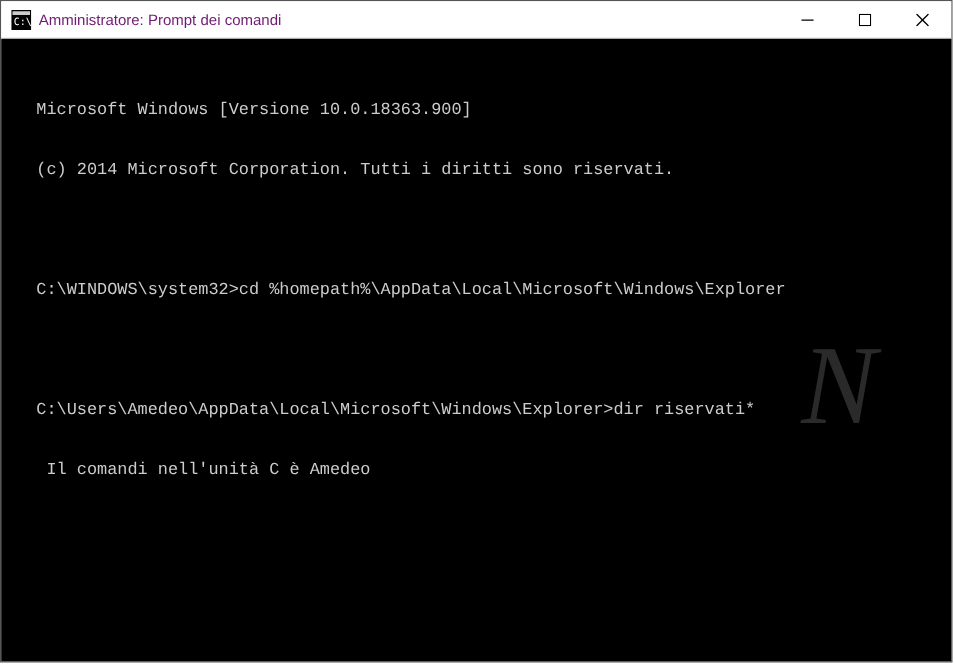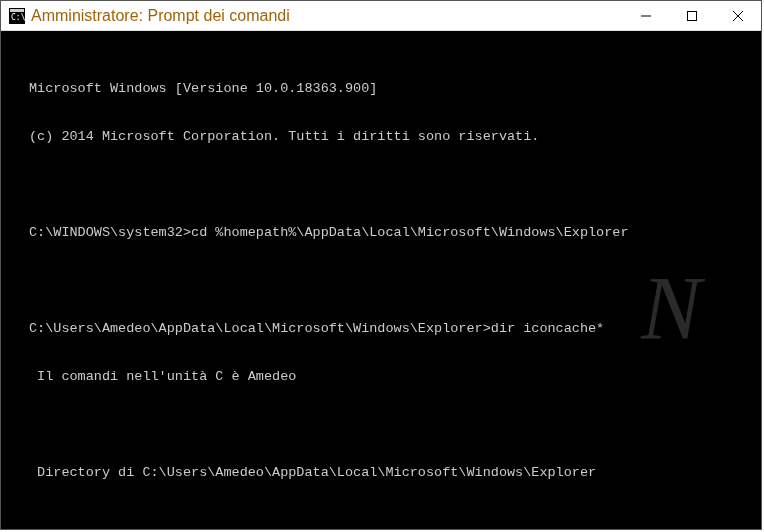--- a/index.html
+++ b/index.html
@@ -31,22 +31,22 @@
     height: 16px;
     margin: 0 6px 0 8px;
     display: inline-flex;
     align-items: center;
     justify-content: center;
   }
   .title-icon svg { width: 16px; height: 16px; }
   .title-text {
     flex: 1;
     font-family: "Segoe UI", sans-serif;
-    font-size: 16px;
-    color: #a16207;
+    font-size: 12px;
+    color: #701a75;
     white-space: nowrap;
     overflow: hidden;
   }
   .win-controls { display: flex; height: 100%; }
   .win-btn {
     width: 46px;
     height: 30px;
     display: flex;
     align-items: center;
     justify-content: center;
@@ -114,24 +114,23 @@
     </div>
   </div>
 
   <div class="terminal">
     <div class="watermark">N</div>
     <div class="line">Microsoft Windows [Versione 10.0.18363.900]</div>
     <div class="line">(c) 2014 Microsoft Corporation. Tutti i diritti sono riservati.</div>
     <div class="line">&nbsp;</div>
     <div class="line"><span>C:\WINDOWS\system32&gt;</span><span>cd %homepath%\AppData\Local\Microsoft\Windows\Explorer</span></div>
     <div class="line">&nbsp;</div>
-    <div class="line"><span>C:\Users\Amedeo\AppData\Local\Microsoft\Windows\Explorer&gt;</span><span>dir iconcache*</span></div>
+    <div class="line"><span>C:\Users\Amedeo\AppData\Local\Microsoft\Windows\Explorer&gt;</span><span>dir riservati*</span></div>
     <div class="line"> Il comandi nell'unità C è Amedeo</div>
     <div class="line">&nbsp;</div>
-    <div class="line"> Directory di C:\Users\Amedeo\AppData\Local\Microsoft\Windows\Explorer</div>
     
     
     
     
     
     
   </div>
 </div>
 
 </body></html>

